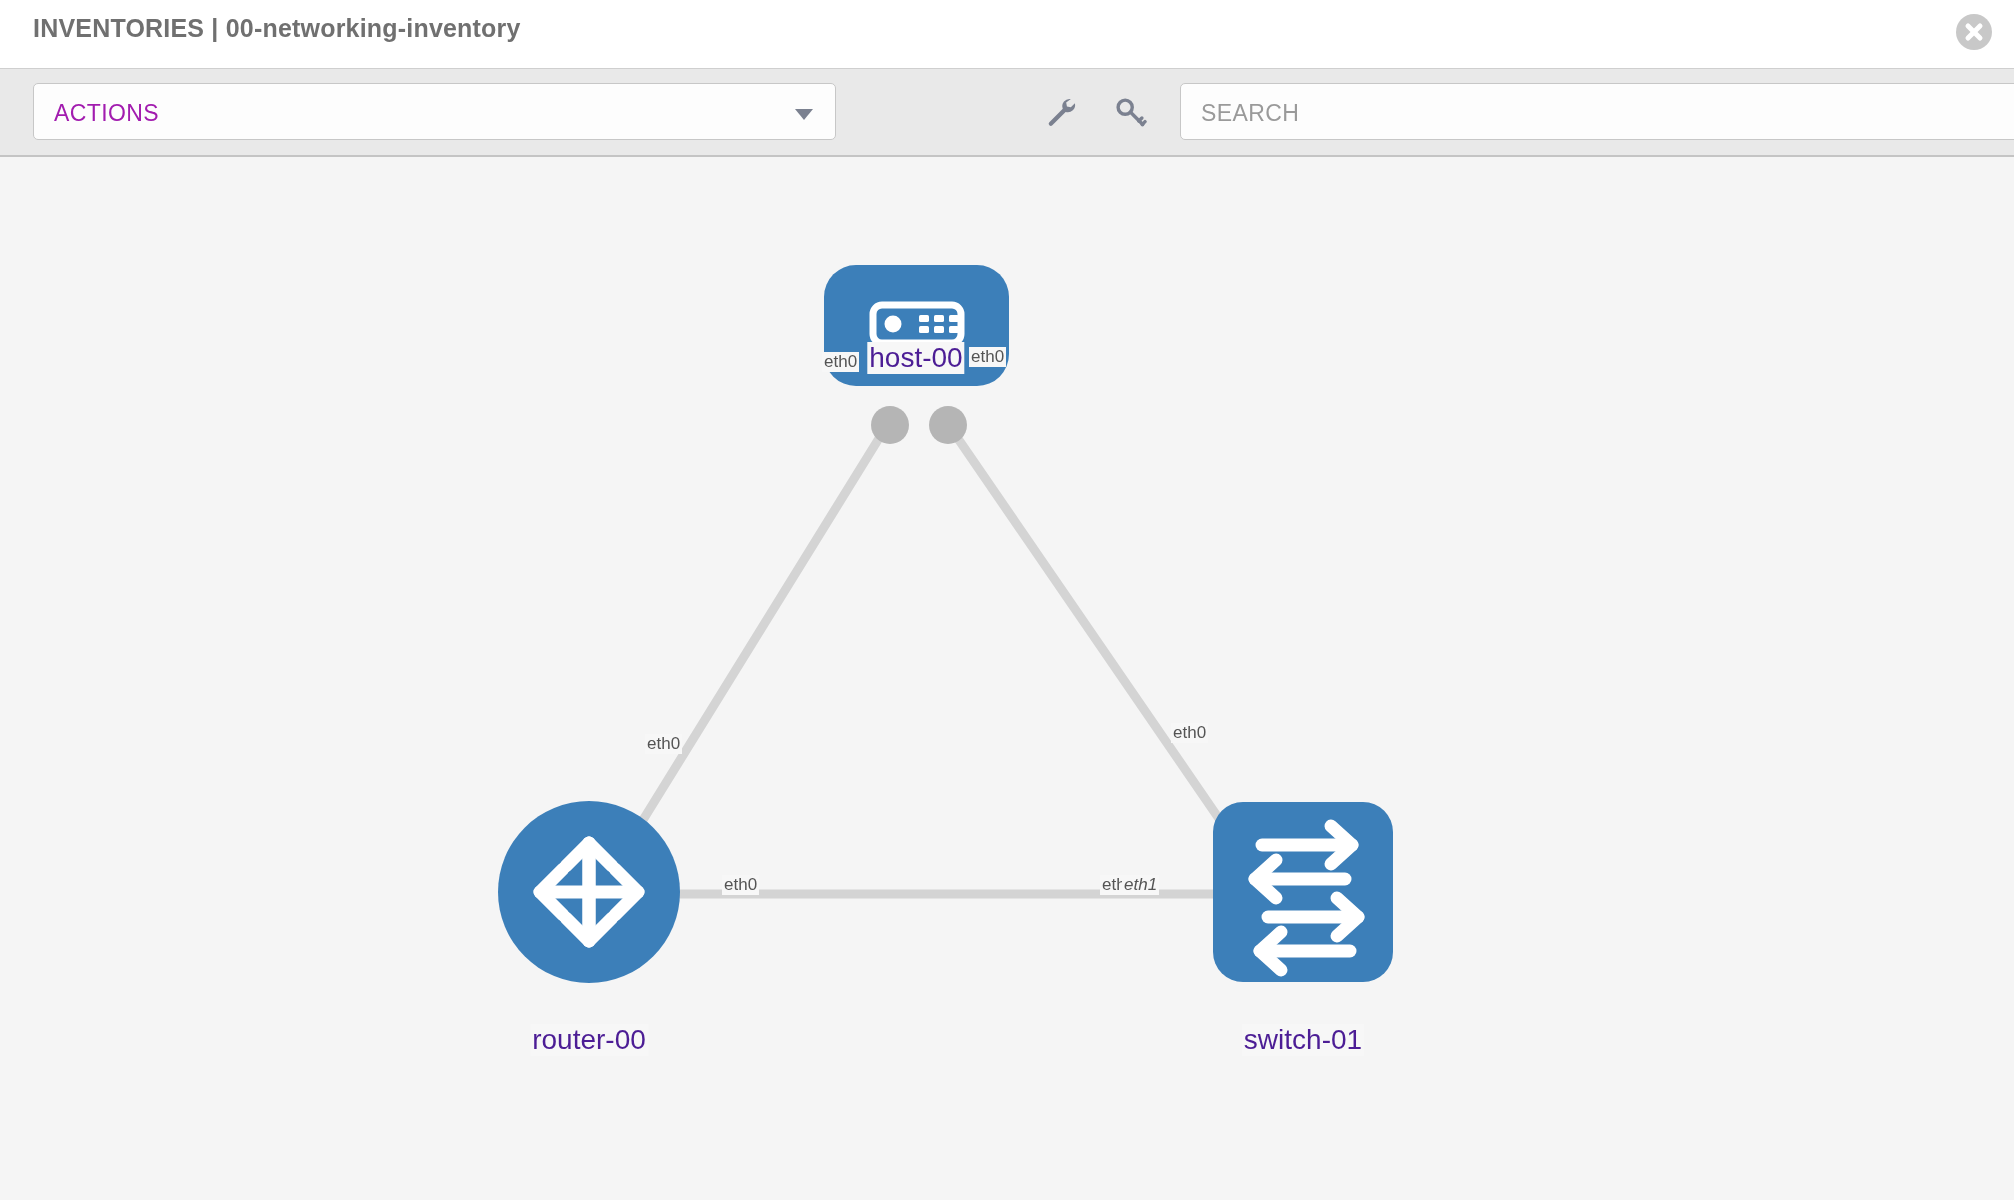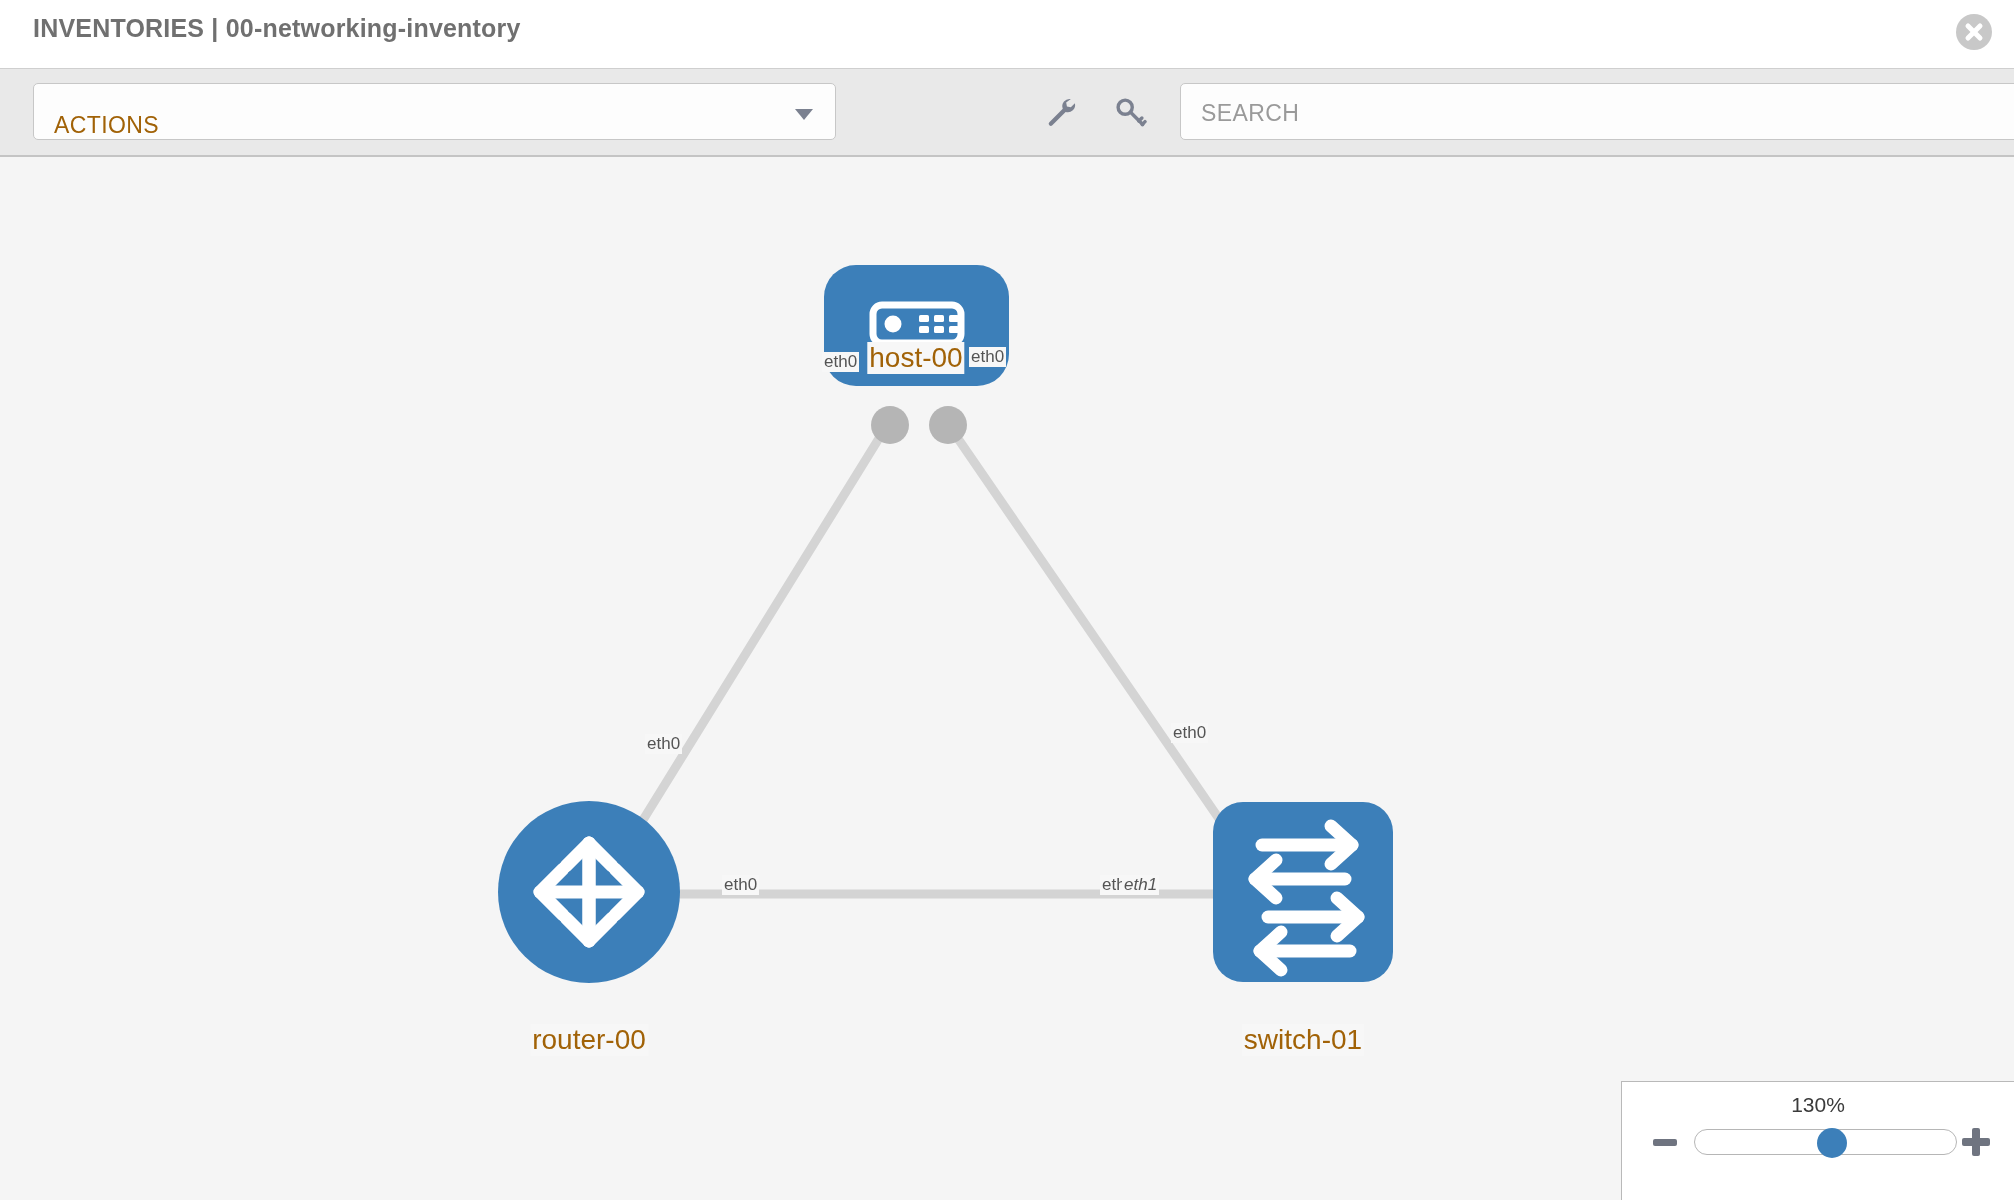--- a/index.html
+++ b/index.html
@@ -44,21 +44,21 @@
   .actions-select {
     position: absolute; left: 33px; top: 14px;
     width: 803px; height: 57px;
     background: #fdfdfd;
     border: 1px solid #c7c7c7;
     border-radius: 5px;
     cursor: pointer;
   }
   .actions-label {
     position: absolute; left: 20px; top: 16px;
-    font-size: 23px; color: #a16207; letter-spacing: 0.4px; margin-top: 12px;
+    font-size: 23px; color: #a21caf; letter-spacing: 0.4px;
   }
   .caret {
     position: absolute; right: 22px; top: 25px;
     width: 0; height: 0;
     border-left: 9px solid transparent;
     border-right: 9px solid transparent;
     border-top: 11px solid #7b8190;
   }
 
   .tool-icon {
@@ -87,21 +87,21 @@
     position: absolute; left: 0; top: 157px;
     width: 2014px; height: 1043px;
     background: #f5f5f5;
     overflow: hidden;
   }
   .graph-svg { position: absolute; left: 0; top: 0; width: 2014px; height: 1043px; }
 
   
   .node-label {
     position: absolute;
-    font-size: 28px; color: #a16207;
+    font-size: 28px; color: #4c1d95;
     background: #f7f7f7;
     white-space: nowrap;
     padding: 0 2px;
     transform: translateX(-50%);
   }
   .edge-label {
     position: absolute;
     font-size: 17px; color: #545454;
     background: #f7f7f7;
     white-space: nowrap;
@@ -272,21 +272,14 @@
     <div class="edge-label" style="left:822px; top:195px;">eth0</div>
     <div class="edge-label" style="left:969px; top:190px;">eth0</div>
     <div class="edge-label" style="left:645px; top:577px;">eth0</div>
     <div class="edge-label" style="left:1171px;top:566px;">eth0</div>
     <div class="edge-label" style="left:722px; top:718px;">eth0</div>
     <div class="edge-label" style="left:1100px;top:718px;">eth0</div>
     <div class="edge-label" style="left:1122px;top:718px;font-style:italic;">eth1</div>
 
   </div>
 
-  <div class="zoom-panel">
-    <div class="zoom-value">130%</div>
-    <div class="zoom-minus"></div>
-    <div class="zoom-track"></div>
-    <div class="zoom-thumb" id="zoom-thumb" style="left: 195.49px;"></div>
-    <div class="zoom-plus"></div>
-  </div>
 
 </div>
 
 </body></html>

